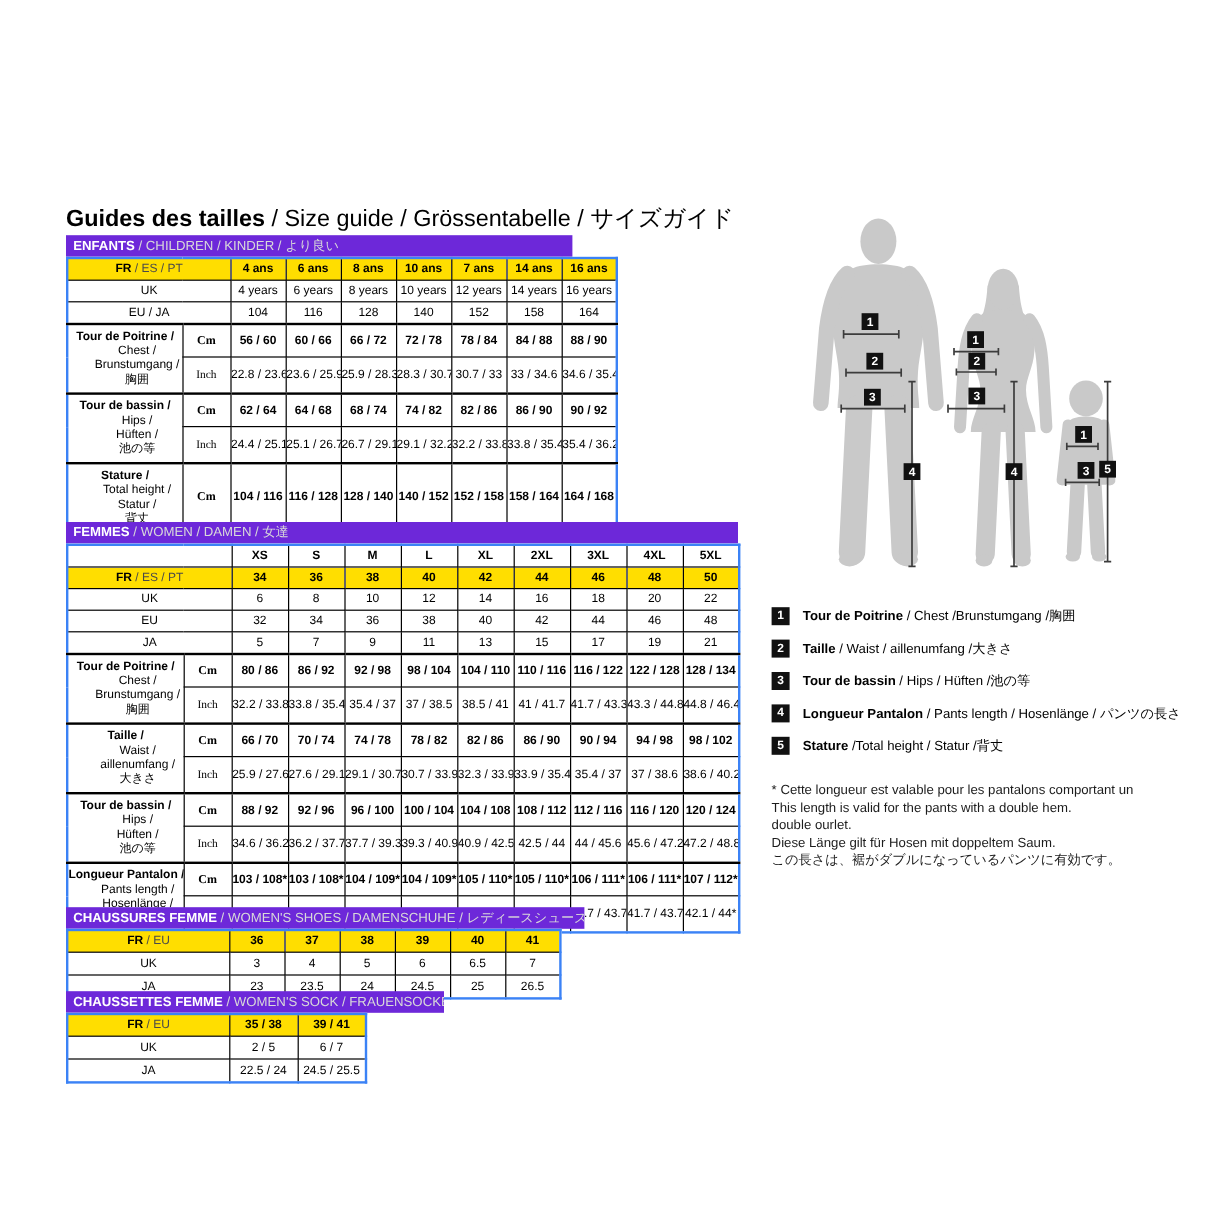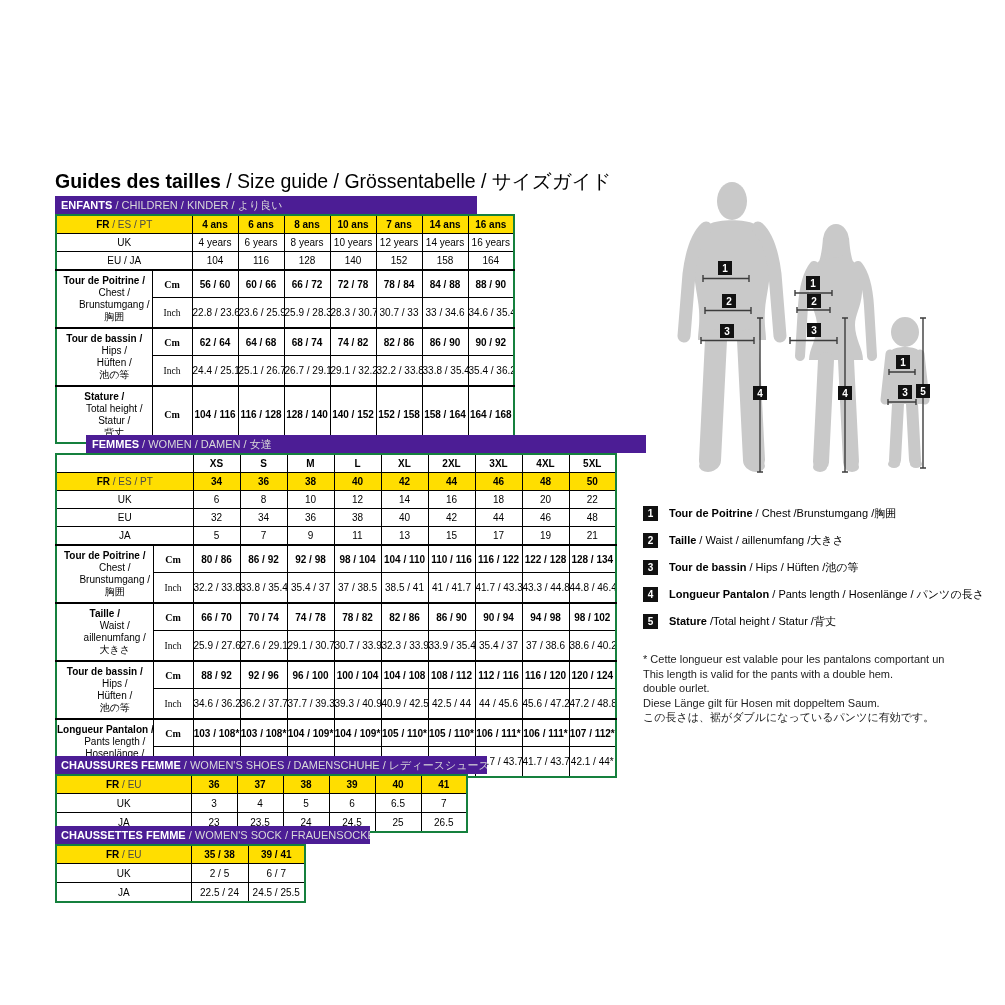--- a/index.html
+++ b/index.html
@@ -3,26 +3,26 @@
 <meta charset="utf-8">
 <style>
   html,body{margin:0;padding:0;background:#fff;}
   .page{position:relative;width:1005px;height:1005px;background:#fff;overflow:hidden;
         font-family:"Liberation Sans","DejaVu Sans",sans-serif;color:#000;}
   .abs{position:absolute;}
   .b{font-weight:bold;}
   
   .title{font-size:19.5px;white-space:nowrap;}
   
-  .bar{background:#4c1d95;color:#d9d9d9;height:18px;line-height:18px;font-size:11px;
+  .bar{background:#6d28d9;color:#d9d9d9;height:18px;line-height:18px;font-size:11px;
        padding-left:6px;box-sizing:border-box;white-space:nowrap;overflow:hidden;}
   .bar .b{color:#fff;}
   
   table.tbl{border-collapse:collapse;table-layout:fixed;position:absolute;
-            border:2px solid #15803d;background:#fff;}
+            border:2px solid #3b82f6;background:#fff;}
   table.tbl td{border:1px solid #000;padding:0;font-size:10px;text-align:center;
                vertical-align:middle;overflow:hidden;white-space:nowrap;}
   tr.ry td{background:#FFDE00;}
   tr.ry .lbl{font-weight:bold;}
   .dim{color:#4a4a4a;font-weight:normal;}
   td.lbl{text-align:left;padding-left:5px;}
   .v{font-size:10px;}
   .szs{font-weight:bold;font-size:10.5px;}
   .yv{font-weight:bold;}
   tr.blk td{border-top:2px solid #000;}
@@ -162,21 +162,21 @@
           <td class="cm">116 / 128</td>
           <td class="cm">128 / 140</td>
           <td class="cm">140 / 152</td>
           <td class="cm">152 / 158</td>
           <td class="cm">158 / 164</td>
           <td class="cm">164 / 168</td>
         </tr>
   </tbody>
     </table>
 
-  <div class="abs bar" style="left:55px;top:435px;width:560px;margin-left:31px;"><span class="b">FEMMES</span><span> / WOMEN  / DAMEN / 女達</span></div>
+  <div class="abs bar" style="left:55px;top:435px;width:560px;"><span class="b">FEMMES</span><span> / WOMEN  / DAMEN / 女達</span></div>
 
   <table class="tbl" style="left:55px;top:453px;width:560px;">
     <colgroup>
         <col style="width:97px">
         <col style="width:40px">
         <col span="9" style="width:47px">
       </colgroup>
     <tbody>
         <tr class="h17">
       <td colspan="2" class="lbl"></td>

